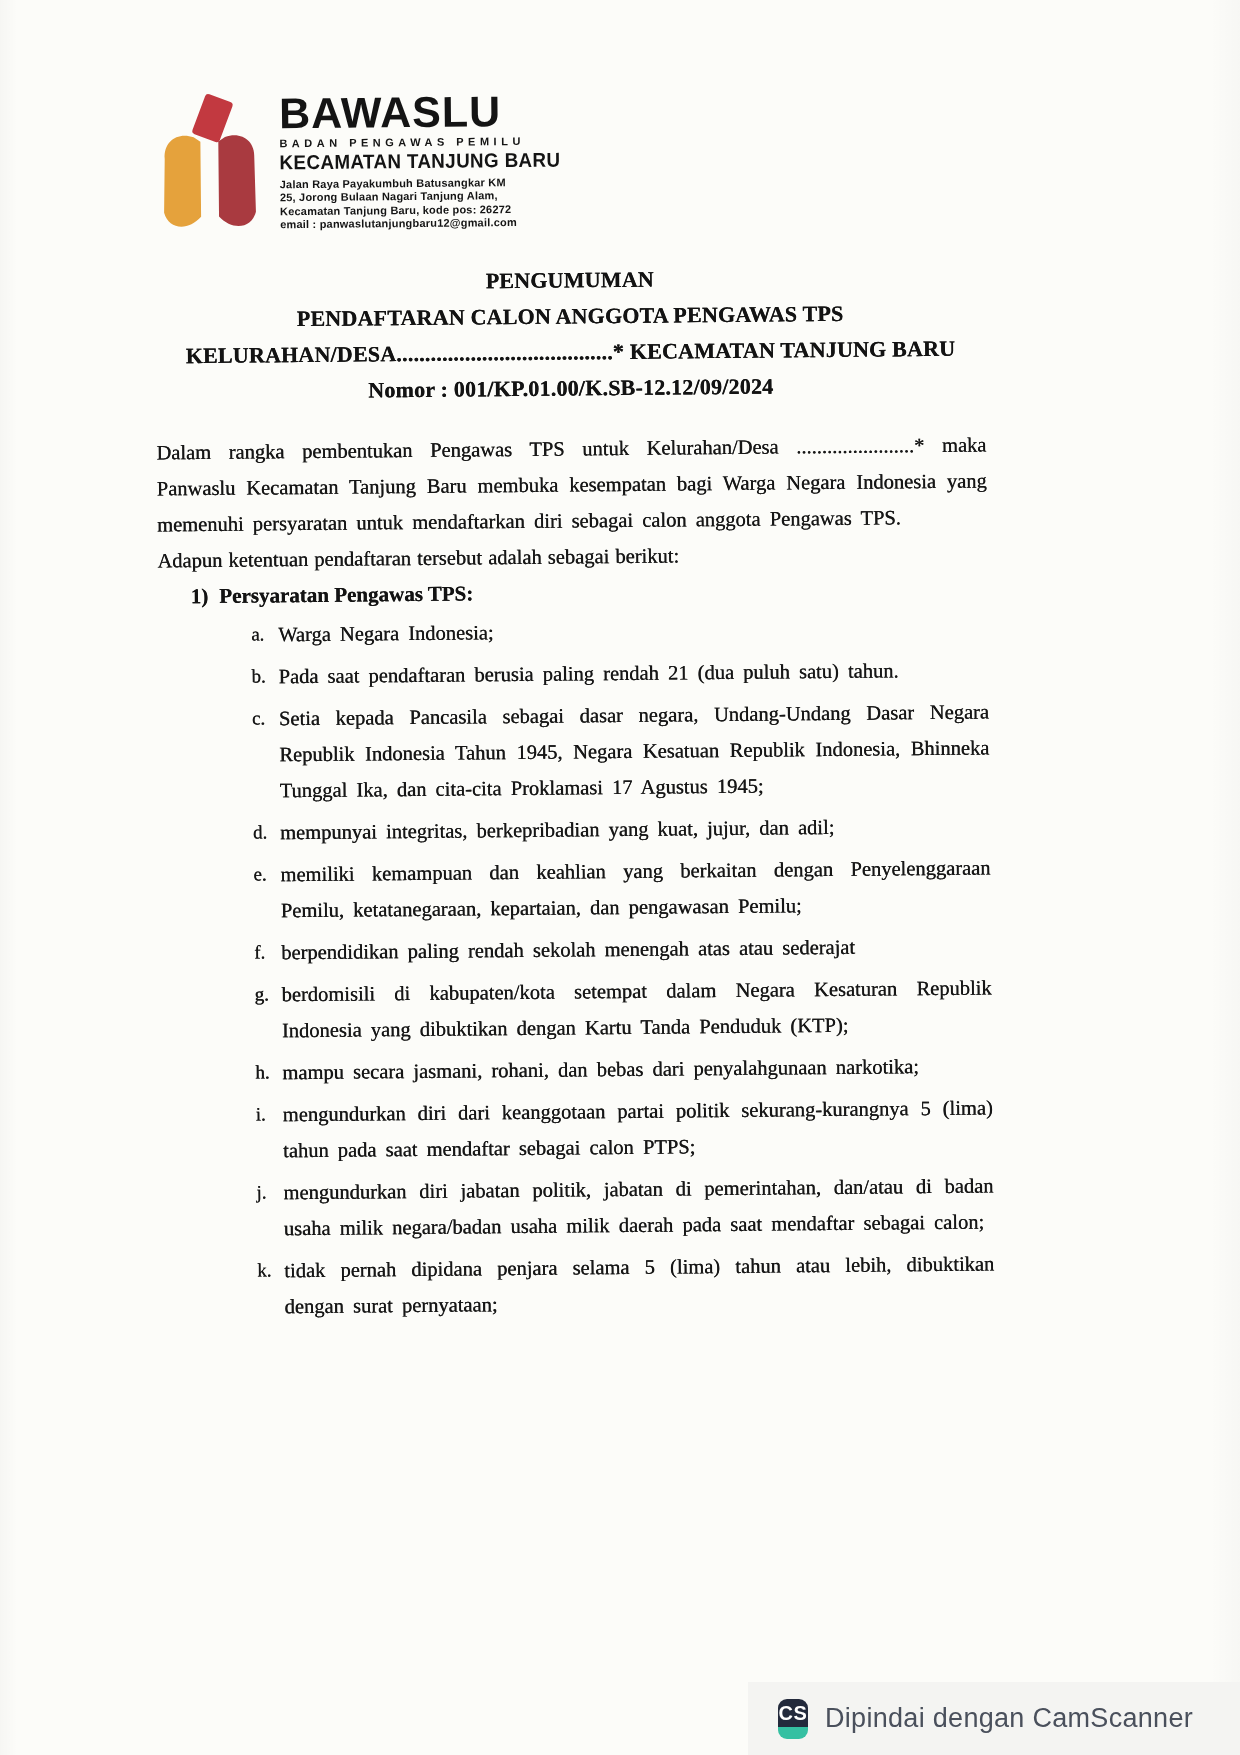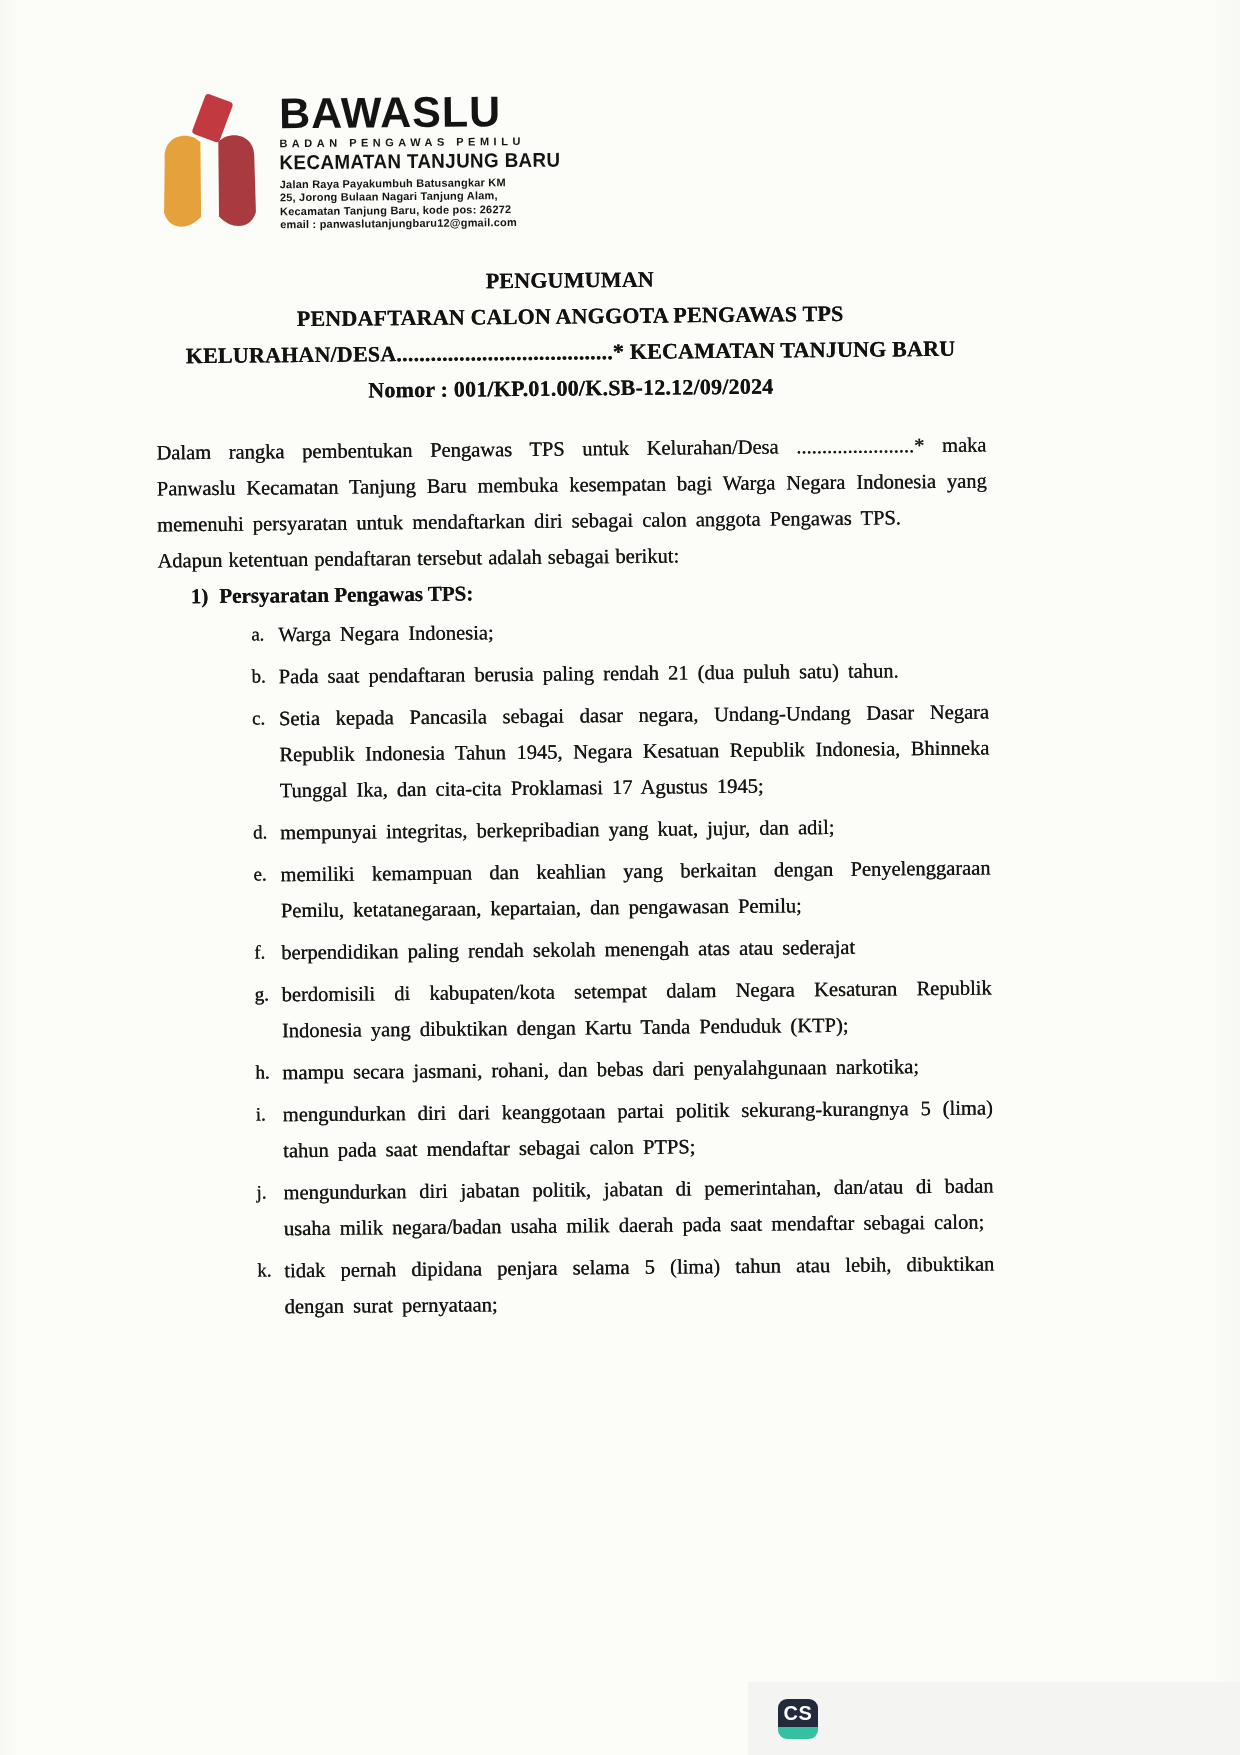--- a/index.html
+++ b/index.html
@@ -36,21 +36,21 @@
   .req-text { flex:1; font-size:20.5px; line-height:36px; text-align:justify; word-spacing:4px; text-shadow:0.35px 0 0 currentColor; }
 
   
   .watermark {
     position:absolute; right:0; bottom:0; width:492px; height:73px;
     background:#f4f4f2; display:flex; align-items:center; gap:17px;
     padding-left:30px; box-sizing:border-box;
     font-family:"Liberation Sans", sans-serif;
   }
   .cs-icon {
-    width:40px; height:40px; border-radius:9px; flex:none;
+    width:30px; height:40px; border-radius:9px; flex:none;
     background:linear-gradient(to bottom, #232a3c 0%, #232a3c 70%, #35c0a2 70%, #35c0a2 100%);
     color:#ffffff; font-weight:700; font-size:20px; text-align:center;
   }
   .cs-icon span { display:block; line-height:29px; letter-spacing:0.5px; }
   .cs-text { font-size:27px; color:#4a505c; letter-spacing:0.3px; }
 </style>
 </head>
 <body>
 
 <div class="page">
@@ -138,14 +138,15 @@
           </div>
       </div>
 
     </div>
   </div>
 
   <div class="watermark">
     <div class="cs-icon">
       <span>CS</span>
     </div>
+    <div class="cs-text">Dipindai dengan CamScanner</div>
   </div>
 </div>
 
 </body></html>

